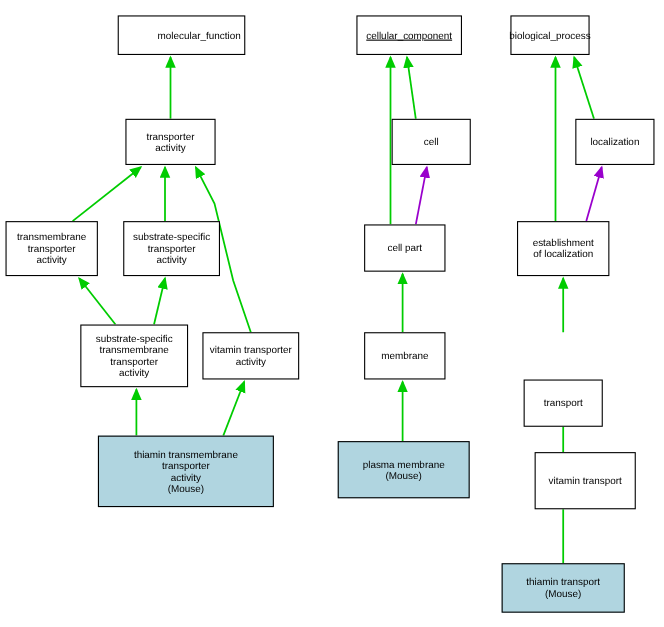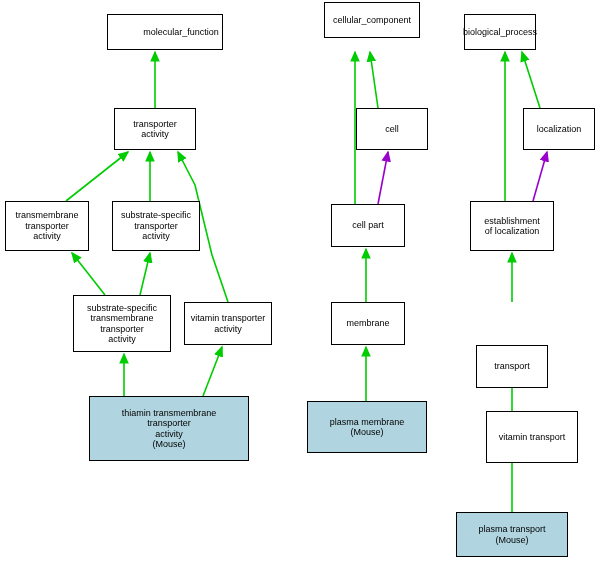--- a/index.html
+++ b/index.html
@@ -90,28 +90,28 @@
       <div class="node" style="left: 73px; top: 295px; width: 98px; height: 57px;">substrate-specific
 transmembrane
 transporter
 activity</div>
       <div class="node" style="left: 184px; top: 302px; width: 88px; height: 43px;">vitamin transporter
 activity</div>
       <div class="node highlight" style="left: 89px; top: 396px; width: 160px; height: 65px;">thiamin transmembrane
 transporter
 activity
 (Mouse)</div>
-      <div class="node" style="left: 324px; top: 2px; width: 96px; height: 36px;">cellular_component</div>
+      <div class="node" style="left: 324px; top: 14px; width: 96px; height: 36px; text-decoration: underline;">cellular_component</div>
       <div class="node" style="left: 356px; top: 108px; width: 72px; height: 42px;">cell</div>
       <div class="node" style="left: 331px; top: 204px; width: 74px; height: 43px;">cell part</div>
       <div class="node" style="left: 331px; top: 302px; width: 74px; height: 43px;">membrane</div>
       <div class="node highlight" style="left: 307px; top: 401px; width: 120px; height: 52px;">plasma membrane
 (Mouse)</div>
       <div class="node" style="left: 464px; top: 14px; width: 72px; height: 36px;">biological_process</div>
       <div class="node" style="left: 523px; top: 108px; width: 72px; height: 42px;">localization</div>
       <div class="node" style="left: 470px; top: 201px; width: 84px; height: 50px;">establishment
 of localization</div>
       <div class="node" style="left: 476px; top: 302px; width: 72px; height: 43px; margin-top: 43px;">transport</div>
       <div class="node" style="left: 486px; top: 411px; width: 92px; height: 52px;">vitamin transport</div>
-      <div class="node highlight" style="left: 456px; top: 512px; width: 112px; height: 45px;">plasma transport
+      <div class="node highlight" style="left: 456px; top: 512px; width: 112px; height: 45px;">thiamin transport
 (Mouse)</div>
     </div>
 </div>
 
 </body></html>

